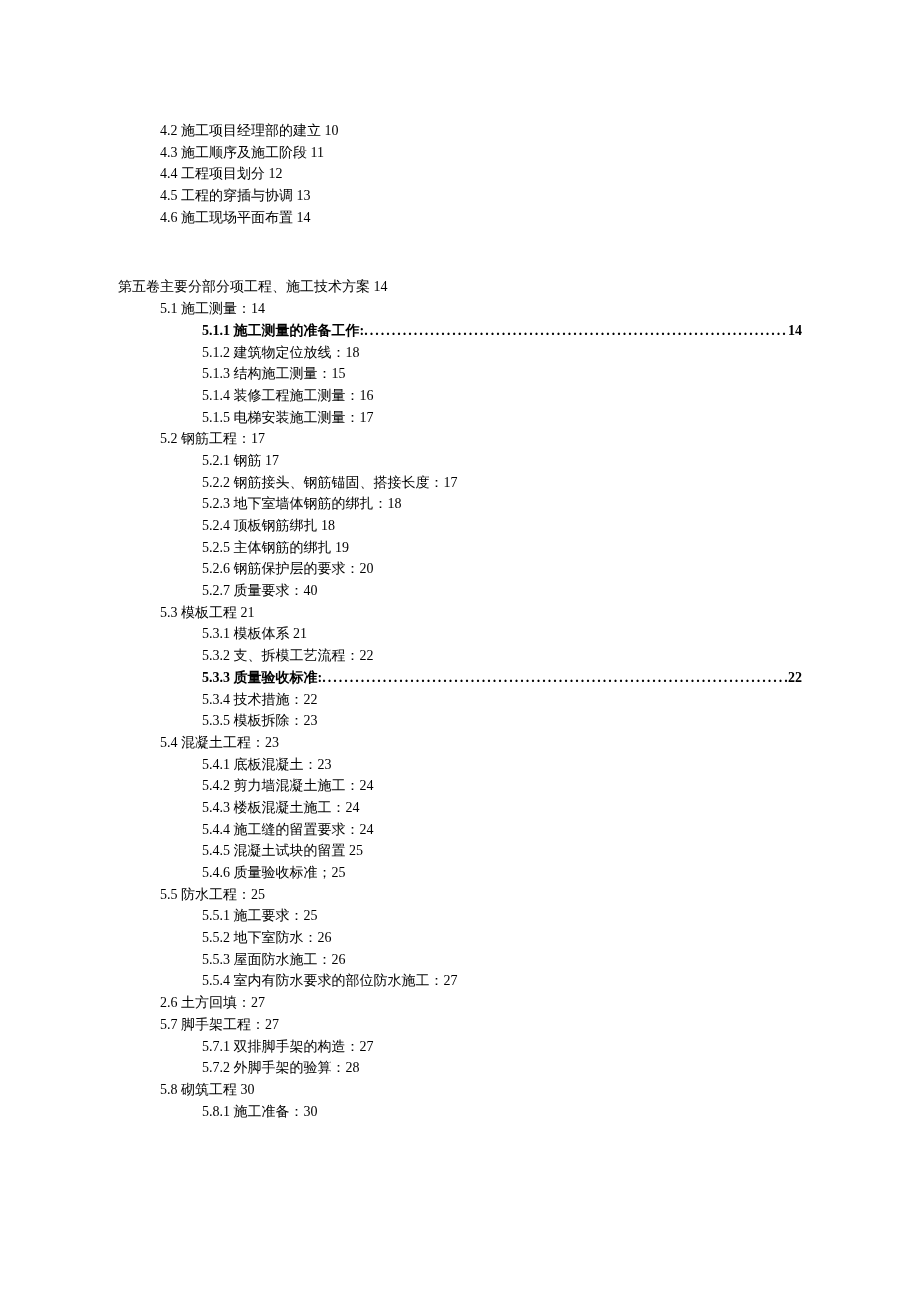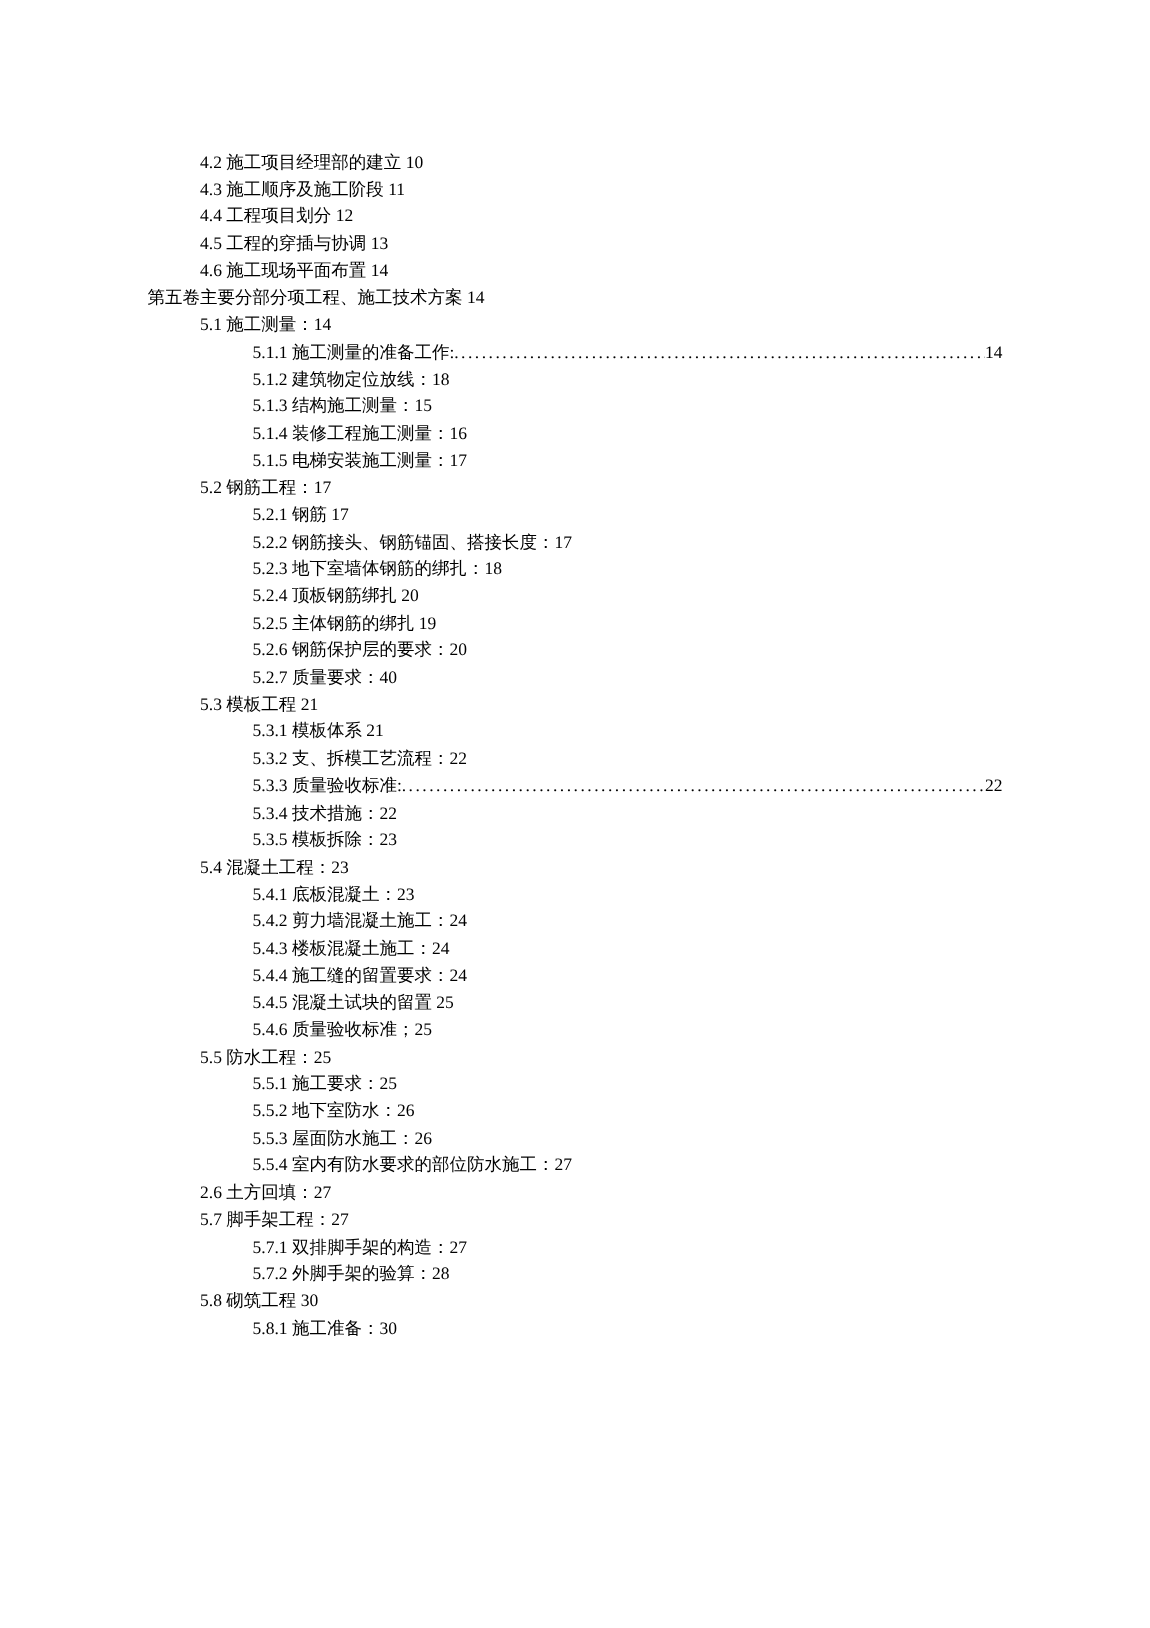--- a/index.html
+++ b/index.html
@@ -13,26 +13,27 @@
       font-size: 14px;
       color: #000000;
       line-height: 1.55;
       width: 920px;
       padding: 120px 118px 60px 118px;
     }
     .toc-line {
       white-space: nowrap;
       overflow: hidden;
     }
-    .lv1 { padding-left: 0; }
+    .lv1 { padding-left: 0; margin-top: 48px; }
     .lv2 { padding-left: 42px; }
     .lv3 { padding-left: 84px; }
     .dotted {
       display: flex;
       align-items: flex-start;
+      font-weight: bold;
     }
     .dotted .label {
       flex: 0 0 auto;
     }
     .dotted .dots {
       flex: 1 1 auto;
       overflow: hidden;
       letter-spacing: 2px;
       color: #000;
     }
@@ -61,21 +62,21 @@
 
 <div class="toc-line lv3"><span>5.1.2 建筑物定位放线：18</span></div>
 <div class="toc-line lv3"><span>5.1.3 结构施工测量：15</span></div>
 <div class="toc-line lv3"><span>5.1.4 装修工程施工测量：16</span></div>
 <div class="toc-line lv3"><span>5.1.5 电梯安装施工测量：17</span></div>
 
 <div class="toc-line lv2"><span>5.2 钢筋工程：17</span></div>
 <div class="toc-line lv3"><span>5.2.1 钢筋 17</span></div>
 <div class="toc-line lv3"><span>5.2.2 钢筋接头、钢筋锚固、搭接长度：17</span></div>
 <div class="toc-line lv3"><span>5.2.3 地下室墙体钢筋的绑扎：18</span></div>
-<div class="toc-line lv3"><span>5.2.4 顶板钢筋绑扎 20</span></div>
+<div class="toc-line lv3"><span>5.2.4 顶板钢筋绑扎 18</span></div>
 <div class="toc-line lv3"><span>5.2.5 主体钢筋的绑扎 19</span></div>
 <div class="toc-line lv3"><span>5.2.6 钢筋保护层的要求：20</span></div>
 <div class="toc-line lv3"><span>5.2.7 质量要求：40</span></div>
 
 <div class="toc-line lv2"><span>5.3 模板工程 21</span></div>
 <div class="toc-line lv3"><span>5.3.1 模板体系 21</span></div>
 <div class="toc-line lv3"><span>5.3.2 支、拆模工艺流程：22</span></div>
 
 <div class="toc-line lv3 dotted">
   <span class="label">5.3.3 质量验收标准:</span>

